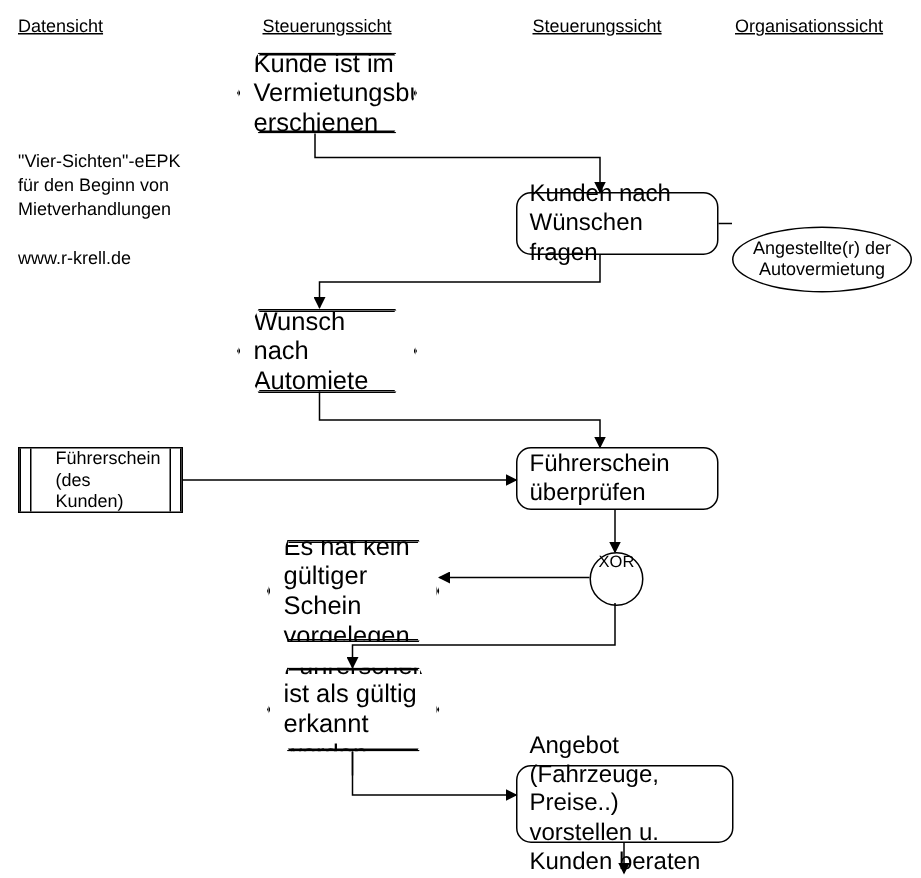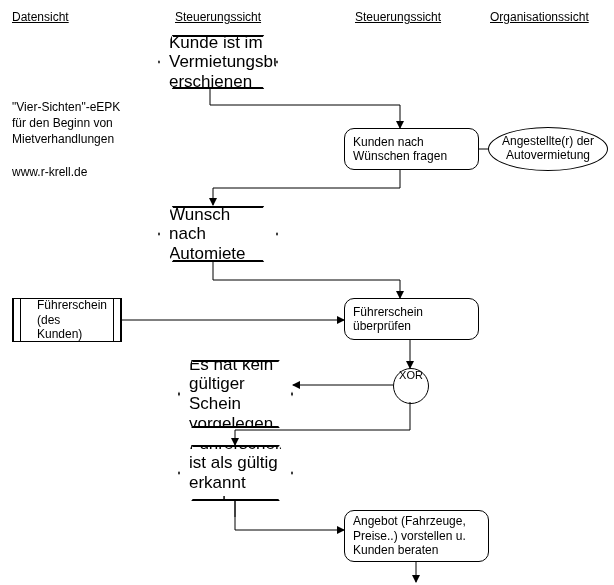--- a/index.html
+++ b/index.html
@@ -50,21 +50,21 @@
   .event-inner{padding:0 6px}
   
   .func{
     position:absolute;
     width:130px;
     height:44px;
     border:1px solid #000;
     border-radius:10px;
     background:#fff;
     padding:5px 8px;
-    font-size:12px;
+    font-size:16px;
     line-height:1.2;
     box-sizing:border-box;
     display:flex;
     align-items:center;
   }
   
   .org{
     position:absolute;
     width:120px;
     height:44px;
@@ -72,20 +72,21 @@
     border-radius:50%;
     background:#fff;
     font-size:12px;
     line-height:1.15;
     display:flex;
     align-items:center;
     justify-content:flex-start;
     text-align:center;
     padding:2px 6px;
     box-sizing:border-box;
+    margin-top:24px;
   }
   
   .data{
     position:absolute;
     width:110px;
     height:44px;
     border:1px solid #000;
     background:#fff;
     font-size:12px;
     line-height:1.2;

